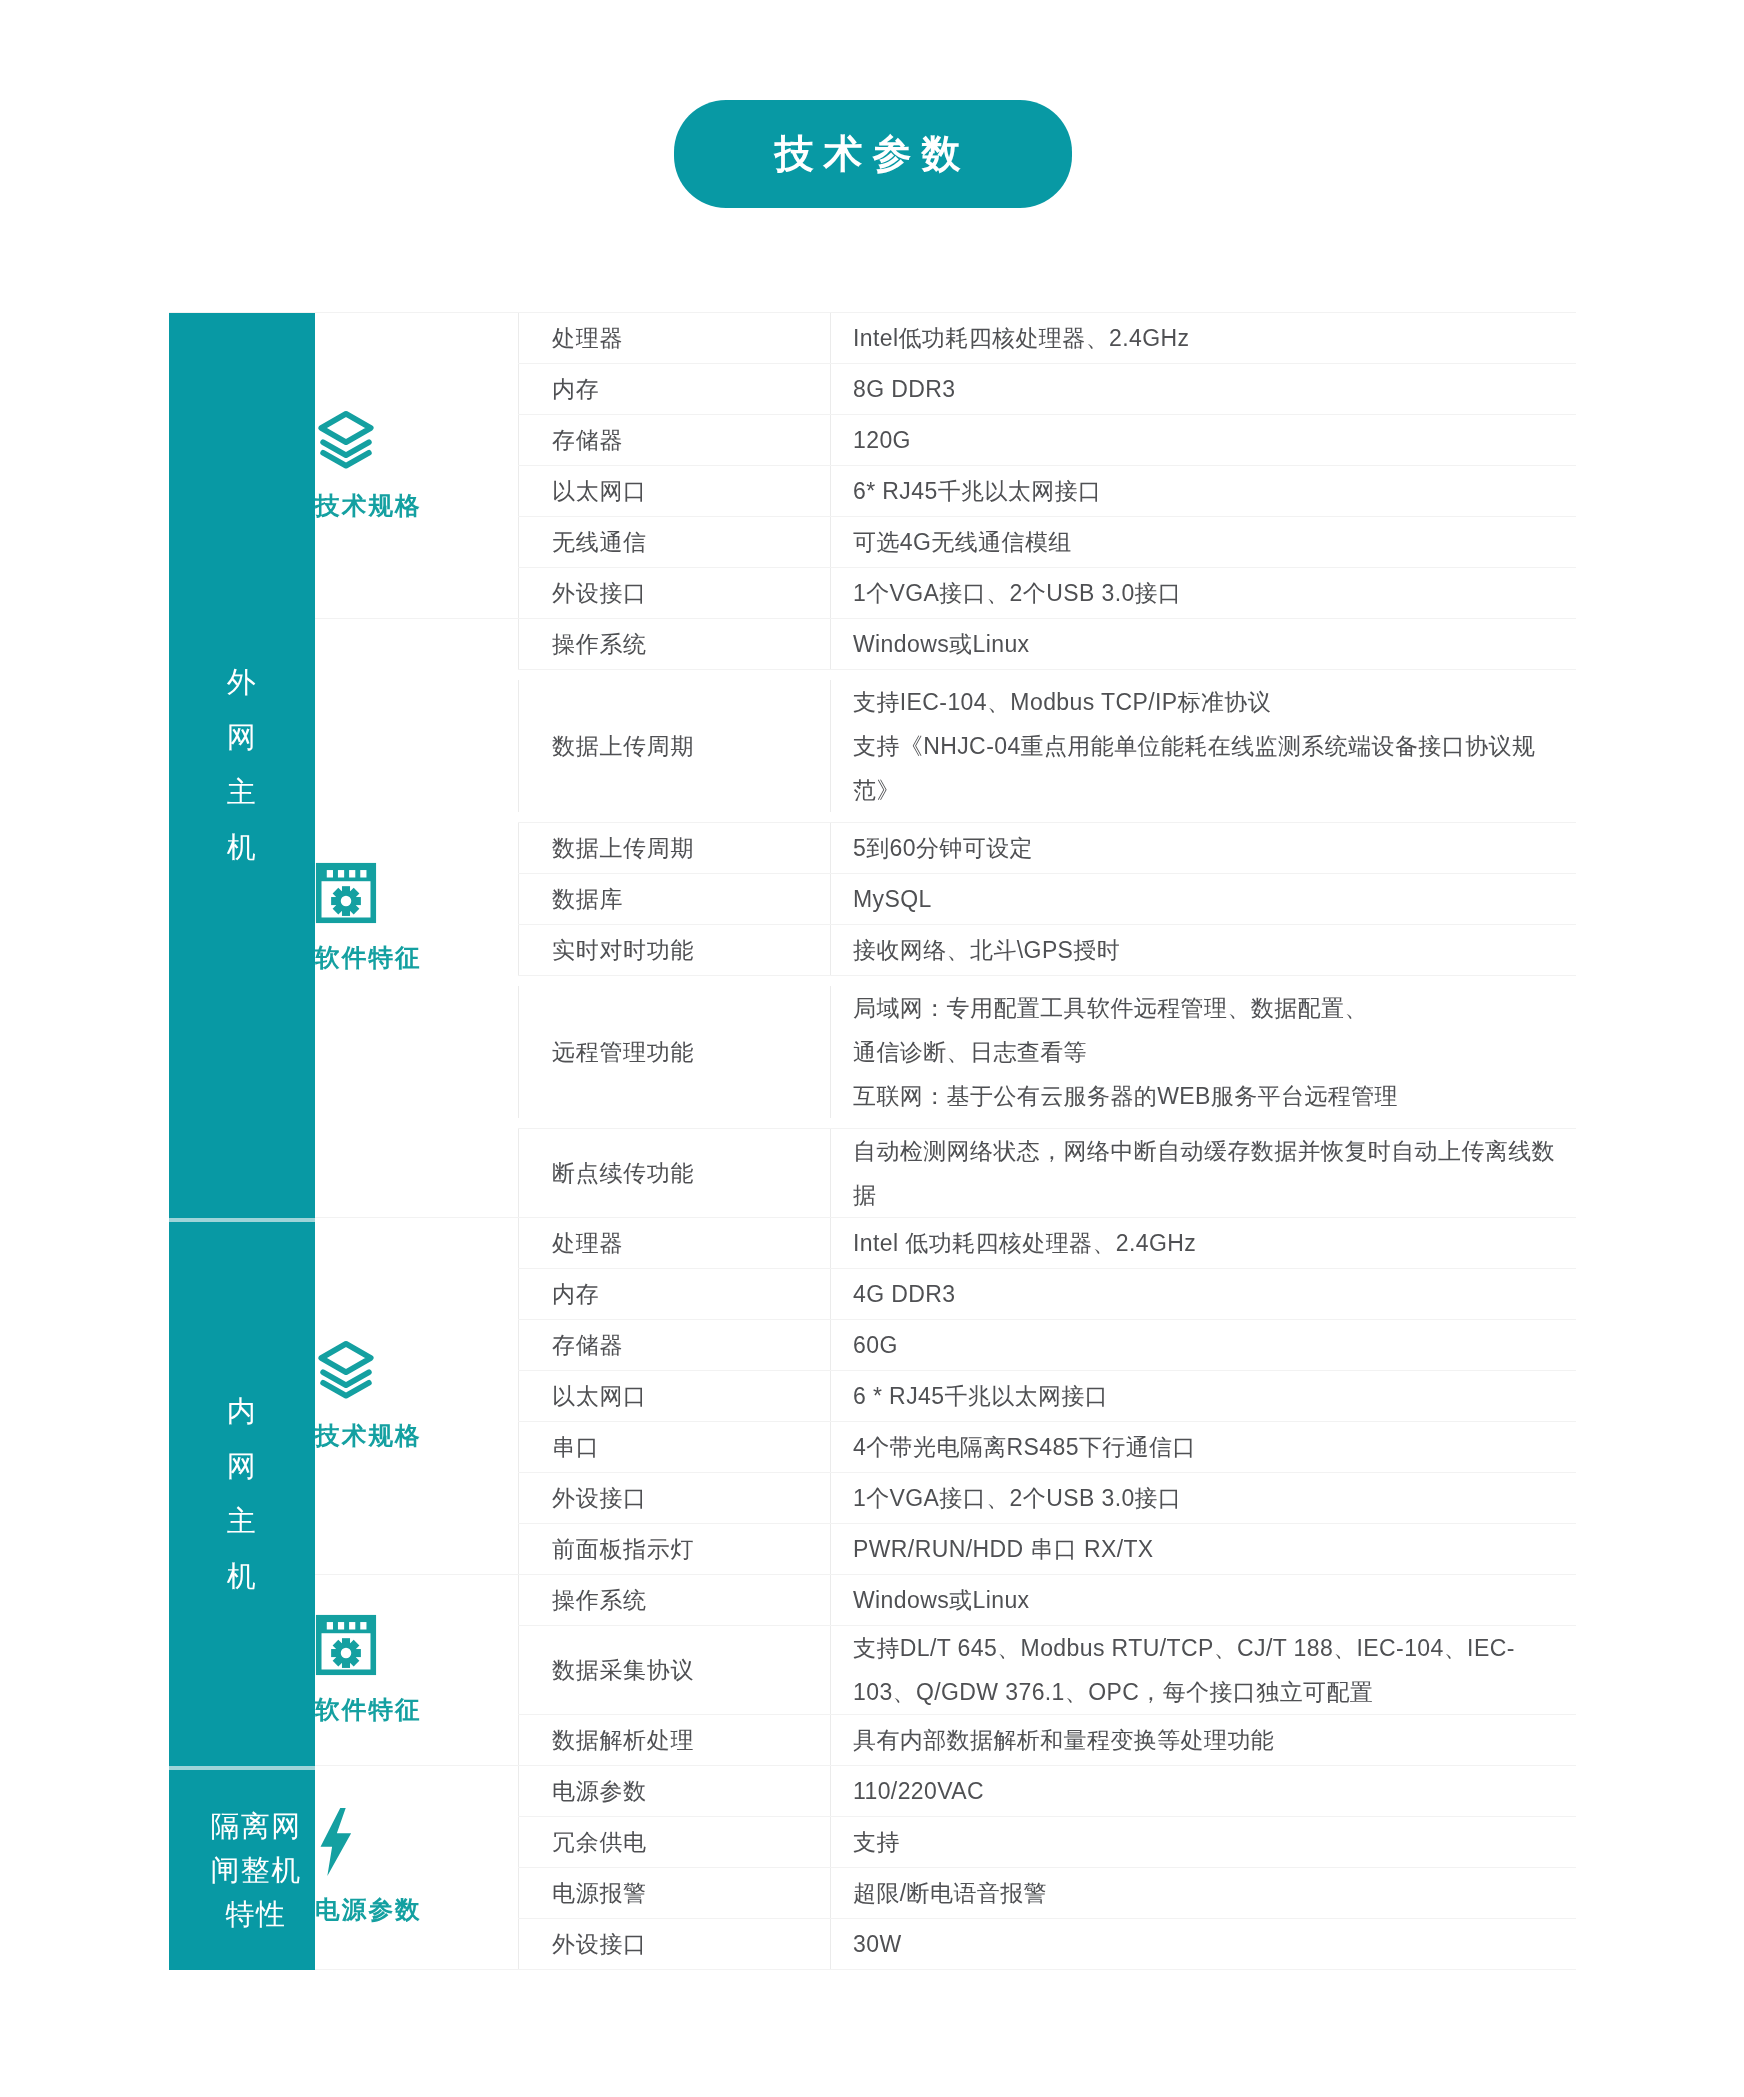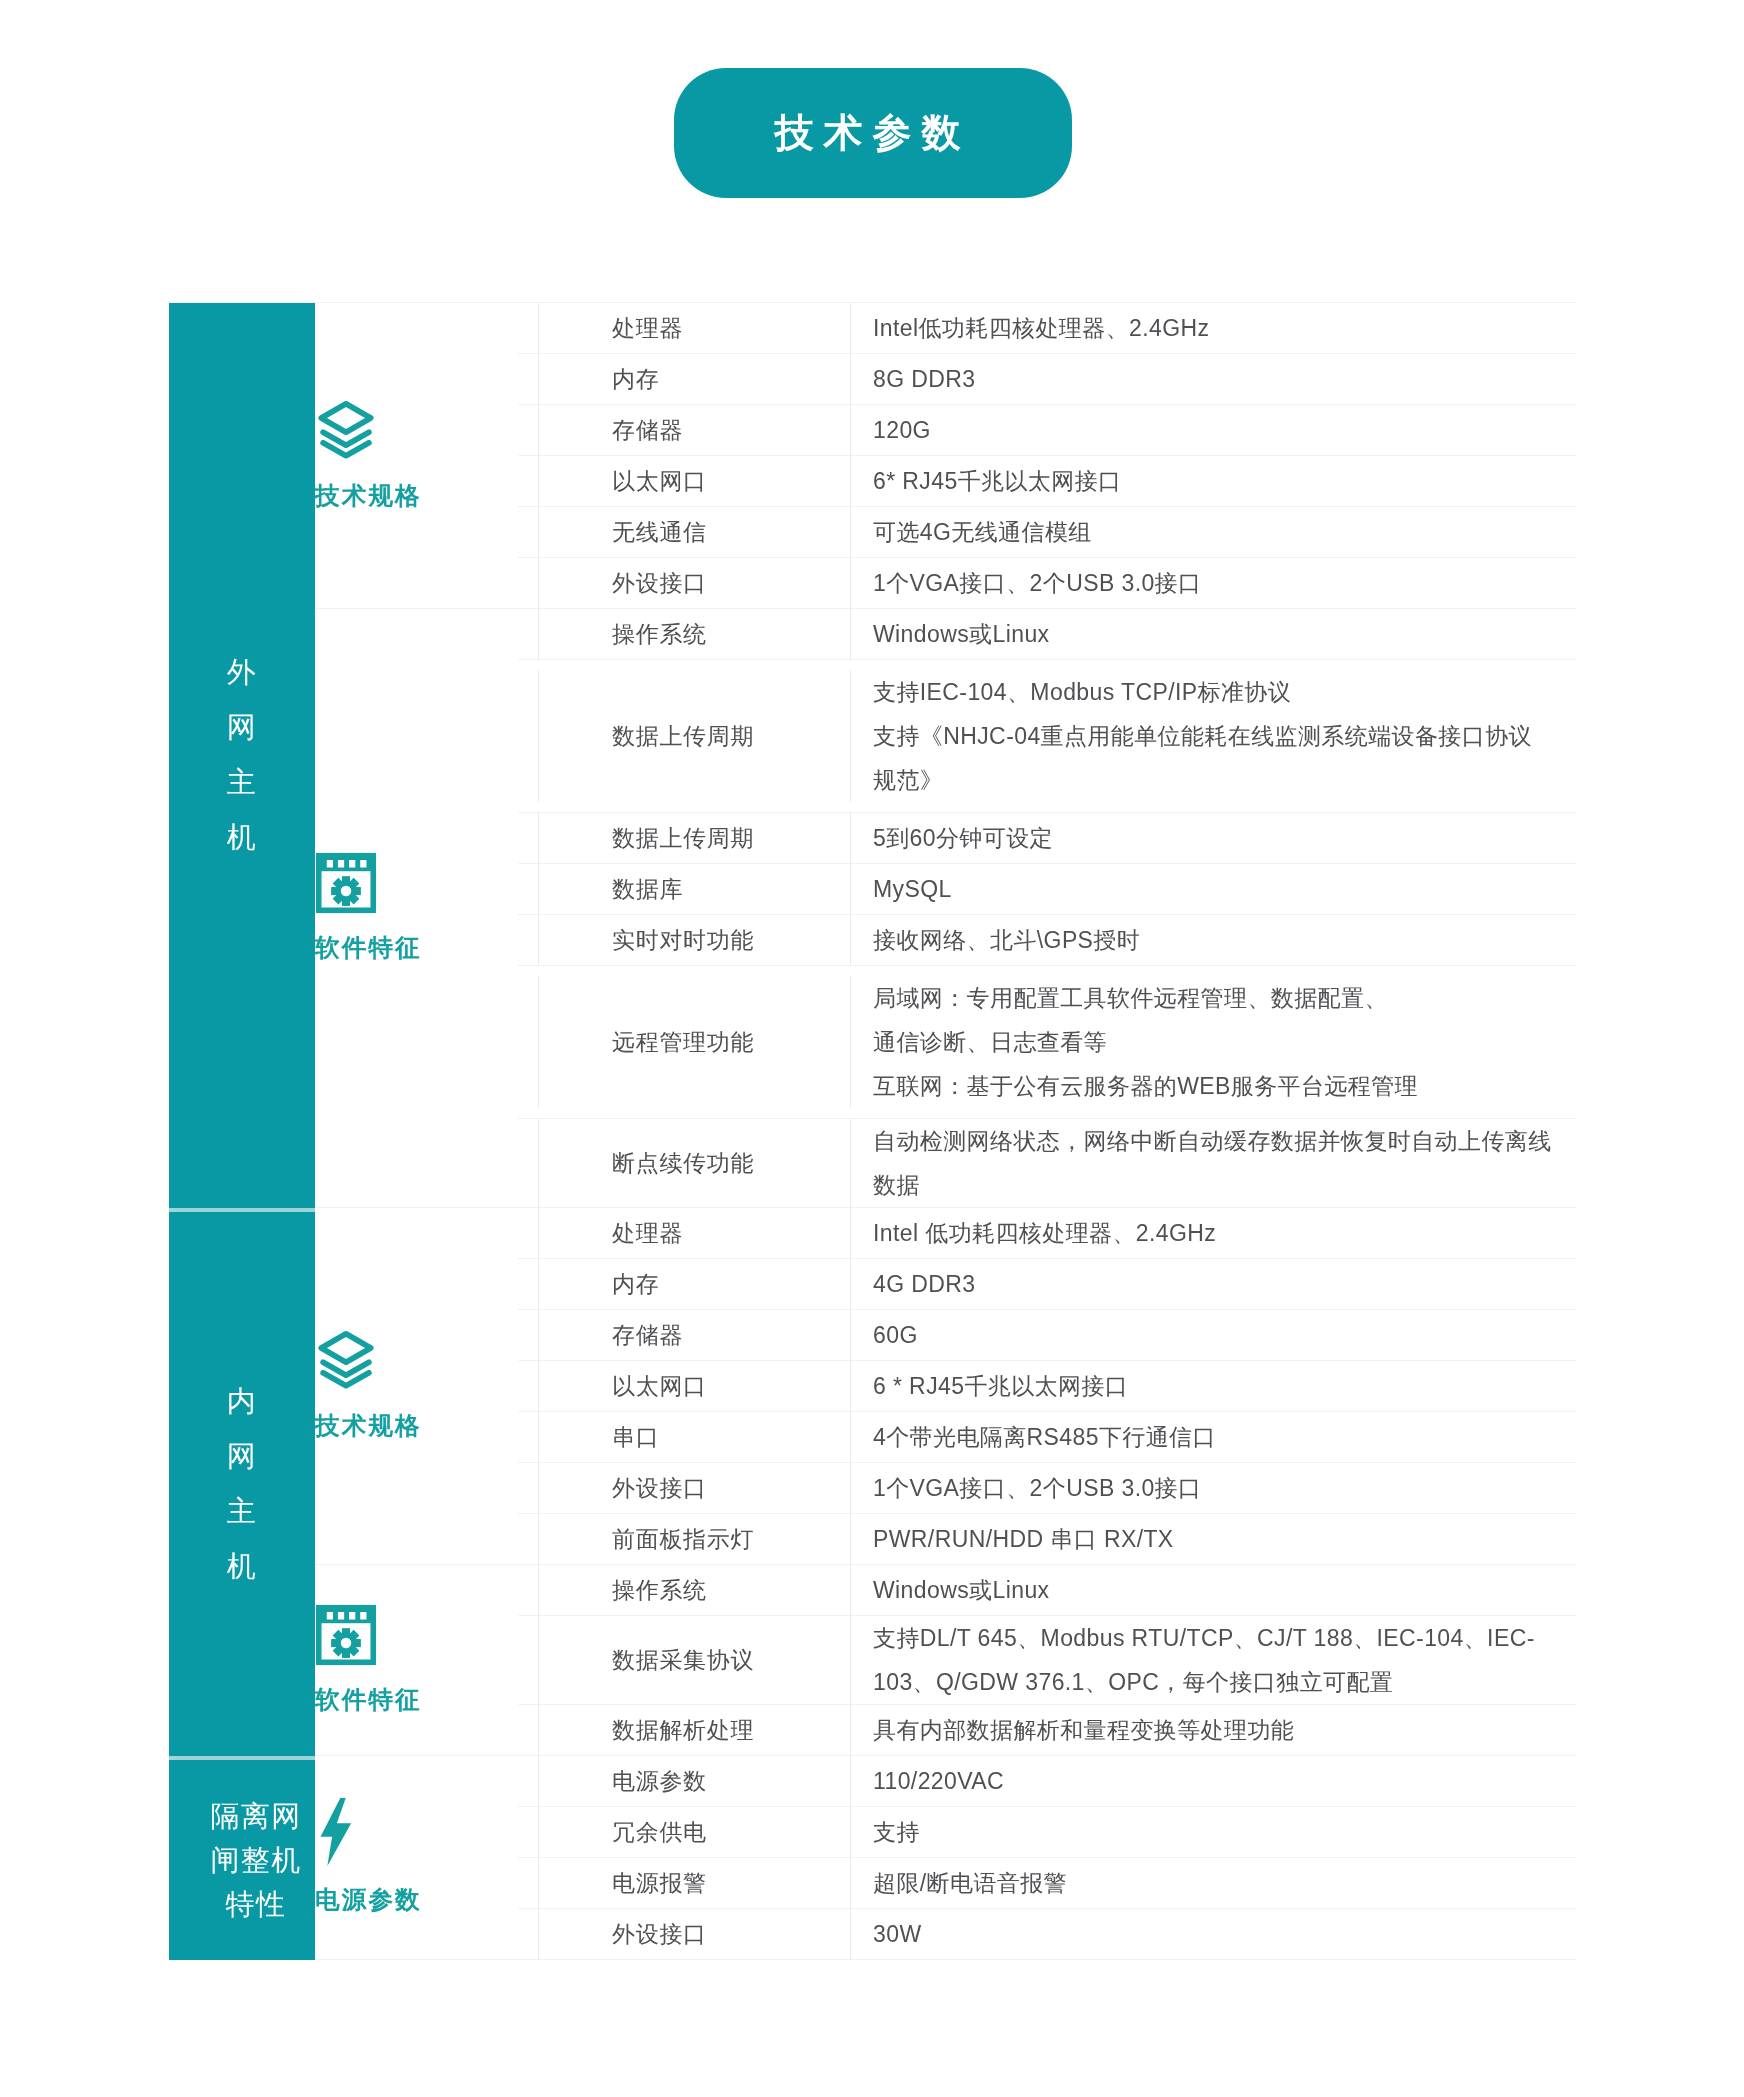--- a/index.html
+++ b/index.html
@@ -7,22 +7,22 @@
   body {
     width: 1745px;
     min-height: 2097px;
     font-family: "Liberation Sans", "DejaVu Sans", sans-serif;
     color: var(--text, #4f5053);
   }
 
   
   .title-pill {
     width: 398px;
-    height: 130px;
-    margin: 68px auto 0 auto;
+    height: 108px;
+    margin: 100px auto 0 auto;
     background: var(--teal, #0899a4);
     border-radius: 52px;
     display: flex;
     align-items: center;
     justify-content: center;
     color: #ffffff;
     font-size: 39px;
     letter-spacing: 9.9px;
     font-weight: bold;
   }
@@ -78,27 +78,26 @@
   .row {
     display: flex;
     min-height: 51px;
     border-bottom: 1.4px solid var(--line, #f2f2f2);
   }
   .row.lines-3 { padding: 9.9px 0; }
   .label-cell {
     width: 312px;
     flex: none;
     border-left: 1.4px solid var(--vline, #ebebeb);
-    padding-left: 73px;
+    padding-left: 33px;
     display: flex;
     align-items: center;
     font-size: 23px;
     line-height: 44px;
     letter-spacing: 0.7px;
-    margin-left: 20px;
   }
   .value-cell {
     flex: 1;
     border-left: 1.4px solid var(--vline, #ebebeb);
     padding-left: 22px;
     padding-right: 21px;
     display: flex;
     align-items: center;
     font-size: 23px;
     line-height: 44px;

